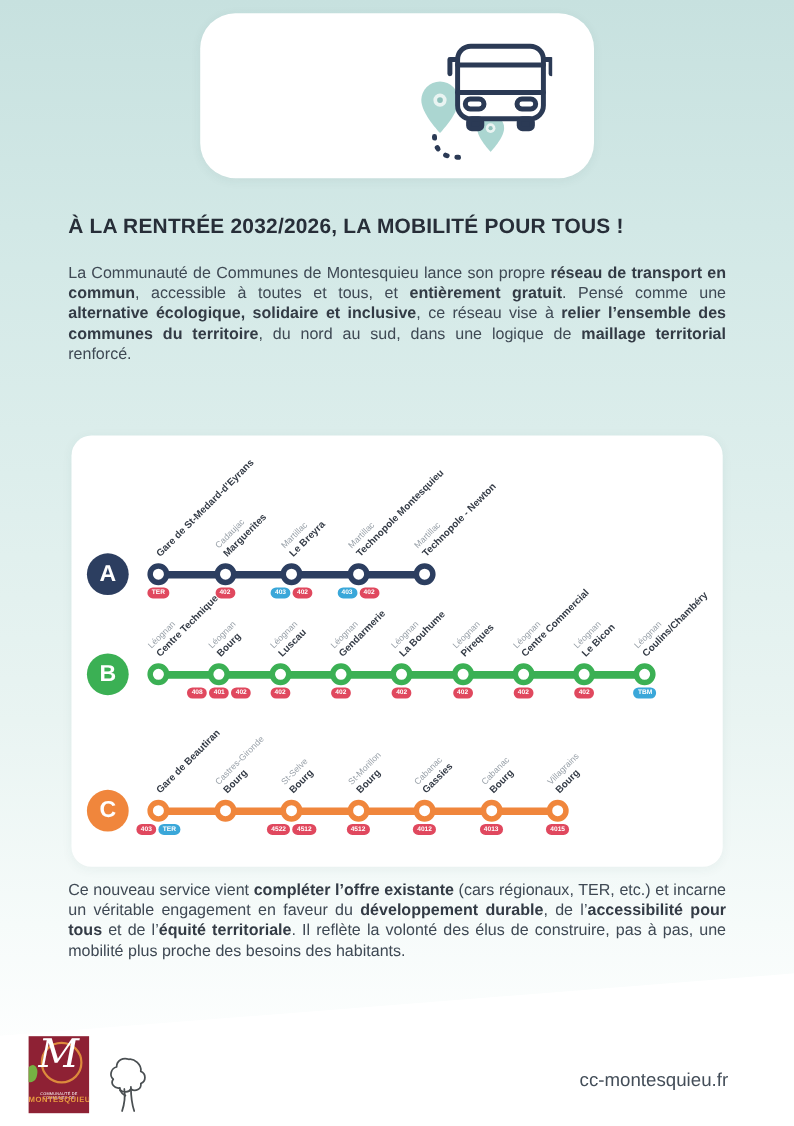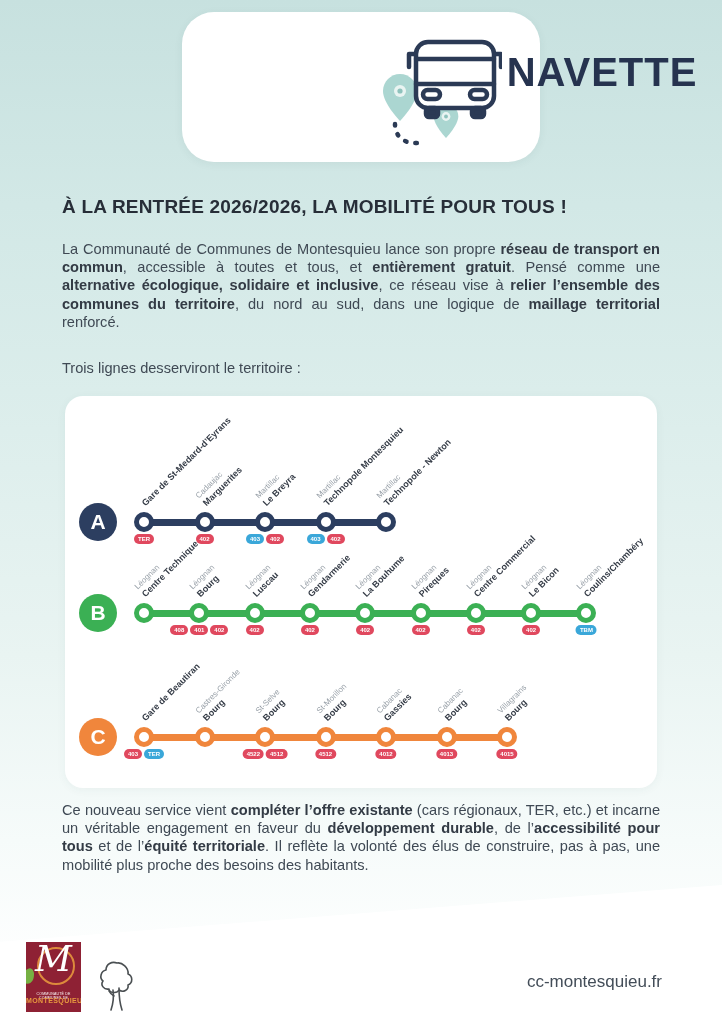--- a/index.html
+++ b/index.html
@@ -67,26 +67,24 @@
         <path d="M112 16 l7 0 0 13"></path>
         <rect x="34" y="4" width="78" height="66" rx="12"></rect>
         <line x1="34" y1="21" x2="112" y2="21"></line>
         <line x1="34" y1="46" x2="112" y2="46"></line>
         <rect x="41" y="52" width="17" height="9" rx="4.5"></rect>
         <rect x="88" y="52" width="17" height="9" rx="4.5"></rect>
         <rect x="44" y="70" width="12" height="9" rx="3" fill="#2b3a55"></rect>
         <rect x="90" y="70" width="12" height="9" rx="3" fill="#2b3a55"></rect>
       </g>
     </svg>
-    <div class="brand-title">NAVETTE</div>
   </div>
 
-  <div class="headline">À LA RENTRÉE 2026/2026, LA MOBILITÉ POUR TOUS !</div>
+  <div class="headline">À LA RENTRÉE 2032/2026, LA MOBILITÉ POUR TOUS !</div>
   <div class="para intro"><span>La Communauté de Communes de Montesquieu lance son propre </span><span class="b">réseau de transport en commun</span><span>, accessible à toutes et tous, et </span><span class="b">entièrement gratuit</span><span>. Pensé comme une </span><span class="b">alternative écologique, solidaire et inclusive</span><span>, ce réseau vise à </span><span class="b">relier l’ensemble des communes du territoire</span><span>, du nord au sud, dans une logique de </span><span class="b">maillage territorial</span><span> renforcé.</span></div>
-  <div class="netintro">Trois lignes desserviront le territoire :</div>
 
   <div class="network-card">
       <div style="position: absolute; left: 0px; top: 0px; width: 100%; height: 100%;">
         <div style="position: absolute; left: 14px; top: 107px; width: 38px; height: 38px; border-radius: 50%; background: rgb(44, 62, 96); color: rgb(255, 255, 255); font-weight: bold; font-size: 21px; display: flex; align-items: center; justify-content: center;">A</div>
         <div style="position: absolute; left: 79px; top: 122.5px; width: 242px; height: 7px; background: rgb(44, 62, 96); border-radius: 4px;"></div>
         <div style="position: absolute; left: 69px; top: 116px; width: 10px; height: 10px; border: 5px solid rgb(44, 62, 96); border-radius: 50%; background: rgb(255, 255, 255);"></div>
         <div style="position: absolute; left: 79px; top: 126px; width: 0px; height: 0px;">
           <div style="position: absolute; left: 3px; bottom: 14px; transform: rotate(-45deg); transform-origin: 0px 100%; white-space: nowrap; line-height: 10px;">
             <div style="color: rgb(52, 59, 70); font-size: 9px; font-weight: bold;">Gare de St-Medard-d’Eyrans</div>
           </div>

